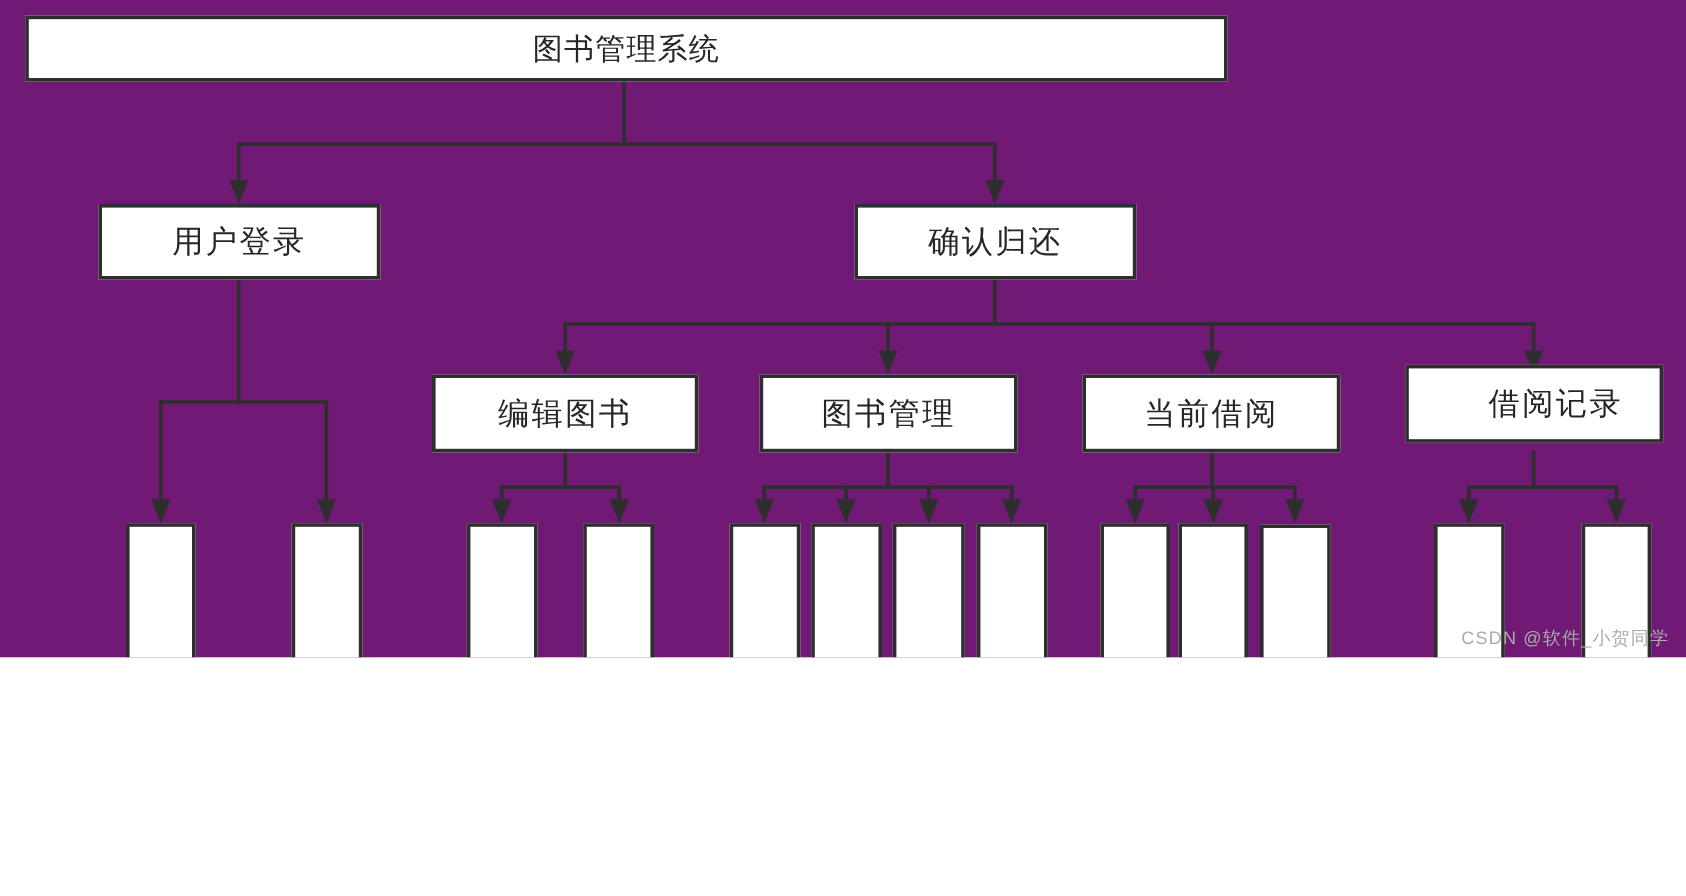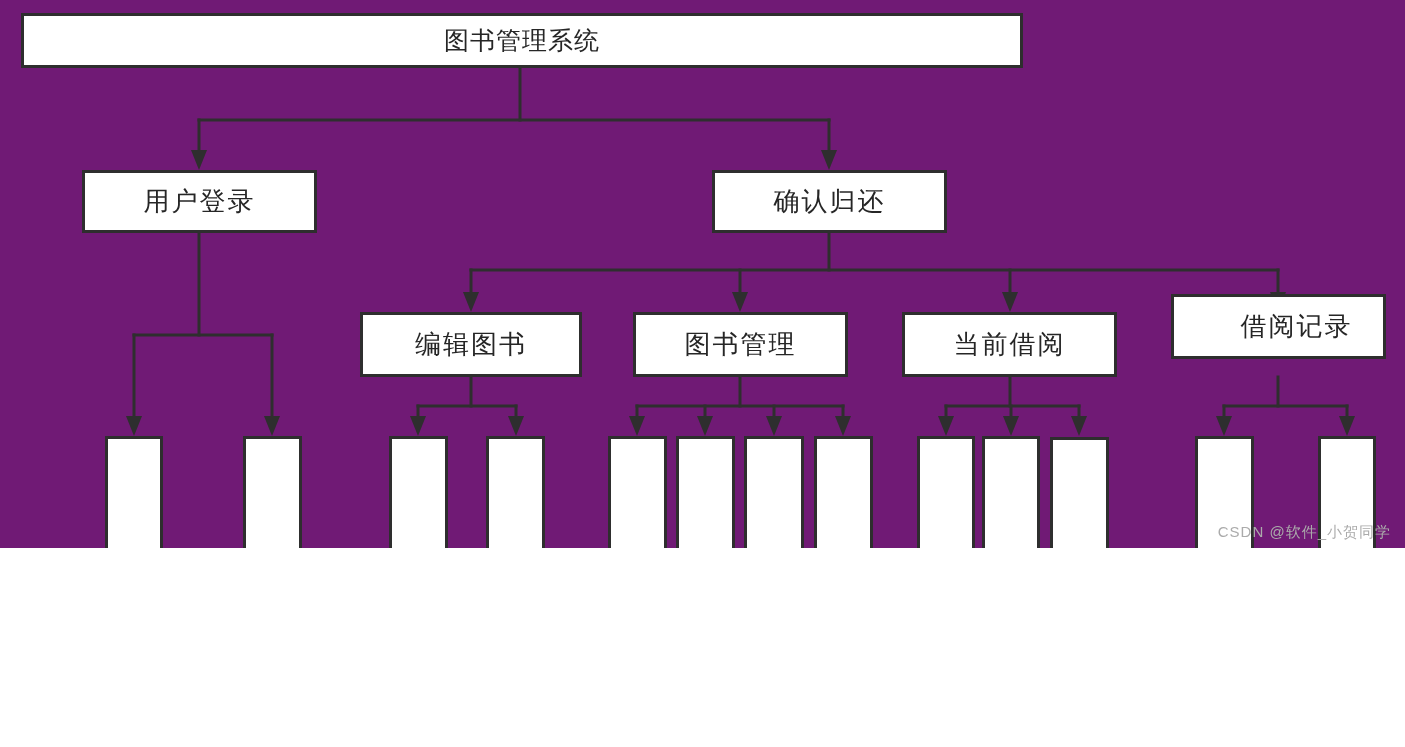--- a/index.html
+++ b/index.html
@@ -147,21 +147,21 @@
   </svg>
 
   <div class="hbox root" style="left:21px; top:13px; width:1002px; height:55px;">图书管理系统</div>
 
   <div class="hbox" style="left:82px; top:170px; width:235px; height:63px;">用户登录</div>
   <div class="hbox" style="left:712px; top:170px; width:235px; height:63px;">确认归还</div>
 
   <div class="hbox" style="left:360px; top:312px; width:222px; height:65px;">编辑图书</div>
   <div class="hbox" style="left:633px; top:312px; width:215px; height:65px;">图书管理</div>
   <div class="hbox" style="left:902px; top:312px; width:215px; height:65px;">当前借阅</div>
-  <div class="hbox" style="left:1171px; top:294px; width:215px; height:65px;padding-left:36px;">借阅记录</div>
+  <div class="hbox" style="left:1171px; top:304px; width:215px; height:65px;padding-left:36px;">借阅记录</div>
 
   <div class="vbox" style="left:105px; top:436px; width:58px; height:297px;">
     <span>用户登录</span>
   </div>
   <div class="vbox" style="left:243px; top:436px; width:59px; height:297px;">
     <span>注销登录</span>
   </div>
 
   <div class="vbox" style="left:389px; top:436px; width:59px; height:297px;">
     <span>查询图书</span>

